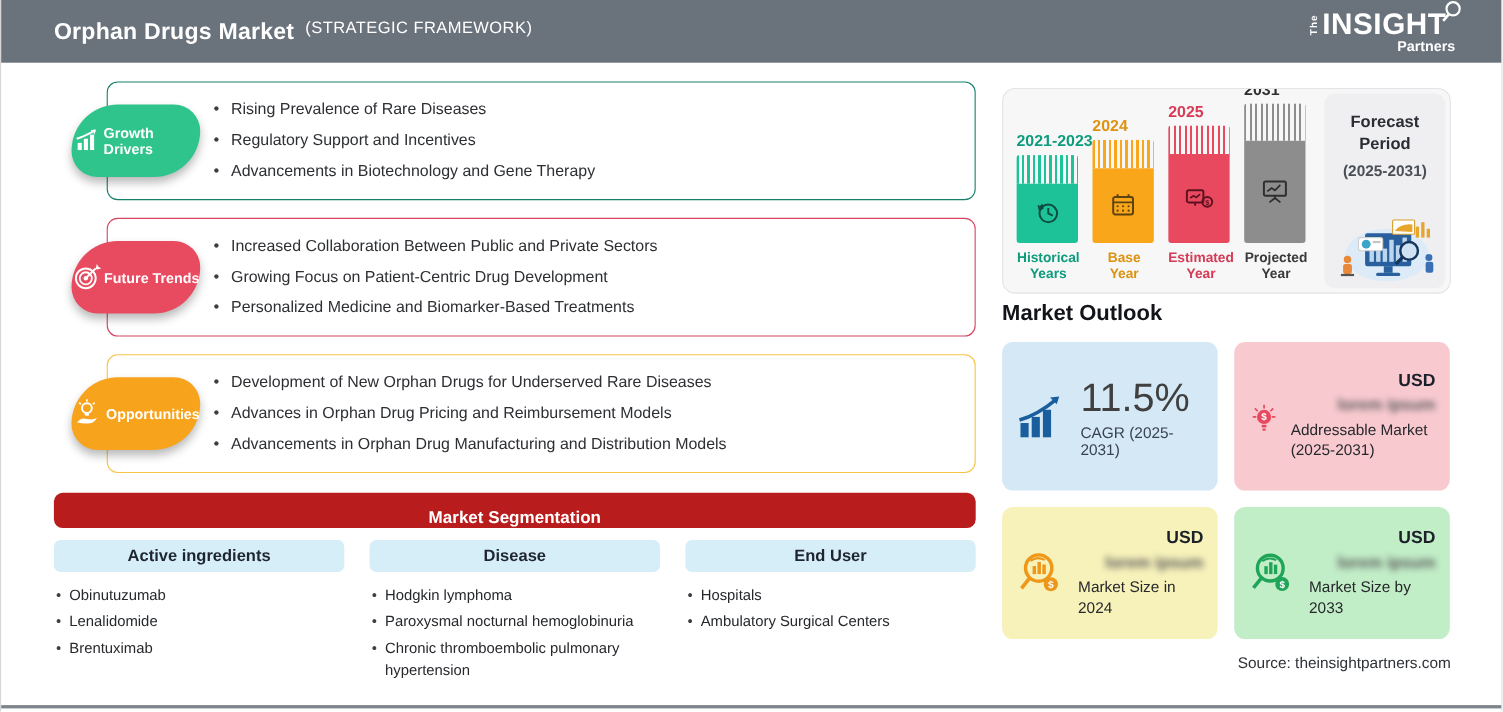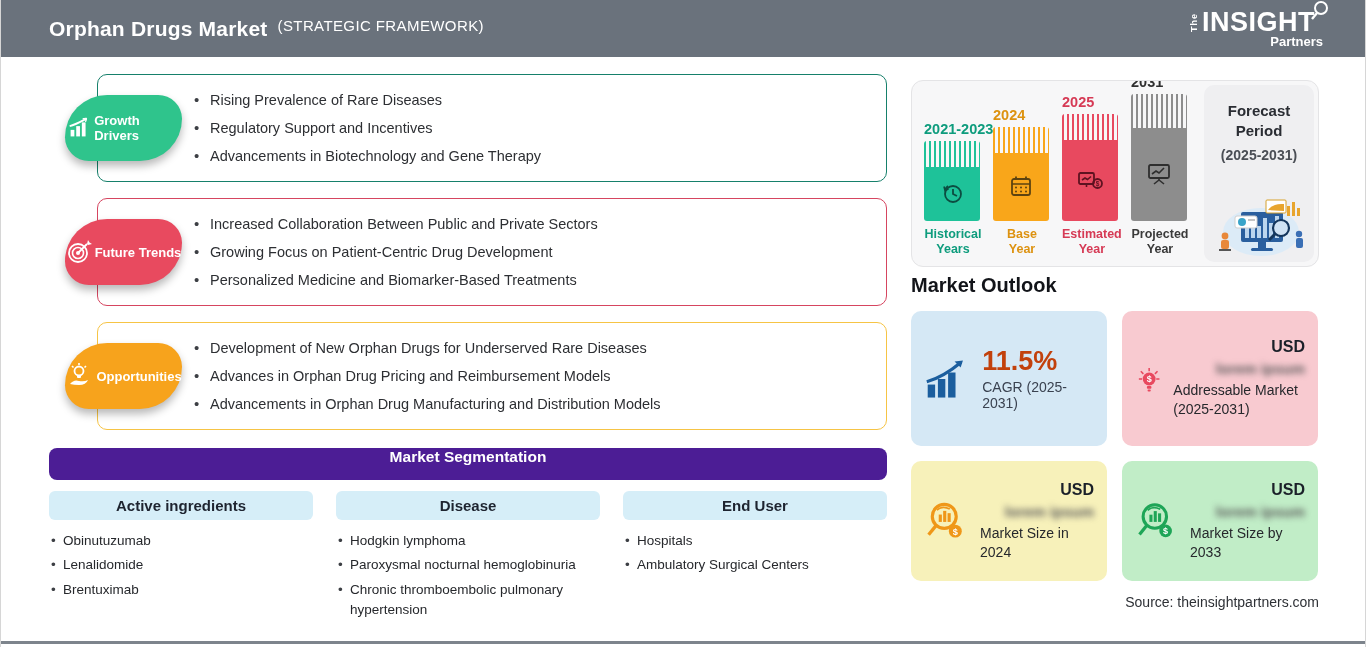--- a/index.html
+++ b/index.html
@@ -35,22 +35,22 @@
   .fw-box li::before { content:"•"; position:absolute; left:0; top:5px; color:#3c3f44; font-size:15px; }
   .badge { position:absolute; left:16px; top:50%; transform:translateY(-50%);
            width:117px; height:66px; display:flex; flex-direction:row; align-items:center;
            justify-content:center; gap:3px; color:#fff;
            border-radius:46px 26px 46px 26px; box-shadow:0 5px 9px rgba(0,0,0,.28); }
   .badge.green  { background:#2fc48c; }
   .badge.red    { background:#e84a5f; }
   .badge.orange { background:#f7a31c; }
   .badge-label { font-size:13px; font-weight:bold; }
 
-  .seg-bar { margin-top:18px; height:32px; background:#4c1d95; border-radius:8px;
-             display:flex; align-items:flex-start; justify-content:center; }
+  .seg-bar { margin-top:18px; height:32px; background:#b91c1c; border-radius:8px;
+             display:flex; align-items:flex-end; justify-content:center; }
   .seg-bar-title { color:#fff; font-weight:bold; font-size:15.5px; }
   .seg-cols { display:flex; gap:23px; margin-top:11px; }
   .seg-col { flex:1; }
   .seg-pill { height:29px; background:#d6eef8; border-radius:6px; display:flex;
               align-items:center; justify-content:center; }
   .seg-pill span { font-size:15px; font-weight:bold; color:#1e2430; }
   .seg-col ul { list-style:none; margin-top:9px; }
   .seg-col li { font-size:13.5px; color:#26282c; padding:2px 0 2px 14px; position:relative; line-height:1.5; }
   .seg-col li::before { content:"•"; position:absolute; left:2px; top:2px; color:#3c3f44; }
 
@@ -85,21 +85,21 @@
   .forecast-illus { margin-top:auto; margin-bottom:6px; }
 
   .outlook-title { margin-top:7px; font-size:20px; font-weight:bold; color:#121419; }
   .cards { display:grid; grid-template-columns:196px 196px; gap:15px; margin-top:14px; }
   .card { border-radius:10px; display:flex; align-items:center; gap:10px; padding:12px 13px; }
   .card-cagr { background:#d5e8f5; height:135px; }
   .card-pink { background:#f8cad0; height:135px; }
   .card-yellow { background:#f7f1ba; height:120px; }
   .card-green { background:#c1edc7; height:120px; }
   .cagr-text { display:flex; flex-direction:column; }
-  .cagr-value { font-size:27px; font-weight:700; color:#c2410c; }
+  .cagr-value { font-size:36px; font-weight:400; color:#404040; }
   .cagr-label { font-size:14px; color:#3a4250; margin-top:2px; }
   .card-text { display:flex; flex-direction:column;align-items:flex-end; }
   .card-currency { font-size:16px; font-weight:800; color:#1b2029; }
   .masked { font-size:15px; font-weight:bold; color:#5a5a5a; filter:blur(3px);
             margin:4px 0 4px; user-select:none; }
   .card-label { font-size:14px; color:#26282c; line-height:1.35; }
   .source-line { margin-top:13px; text-align:right; font-size:14px; color:#2e3136; }
 
   .bottom-bar { position:absolute; left:0; right:0; bottom:3px; height:3px; background:#7d848c; }
 </style>

